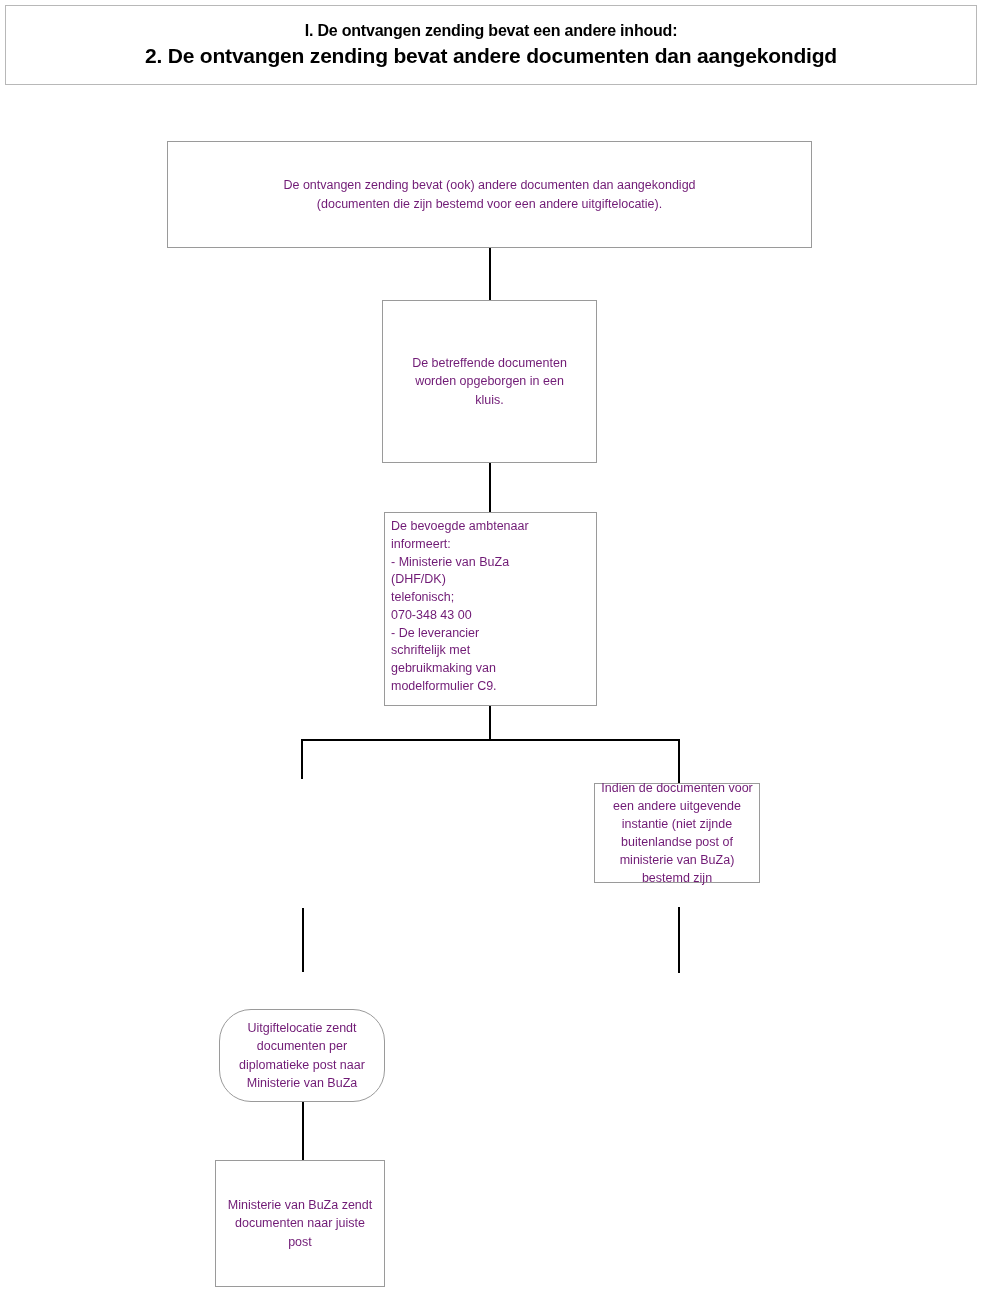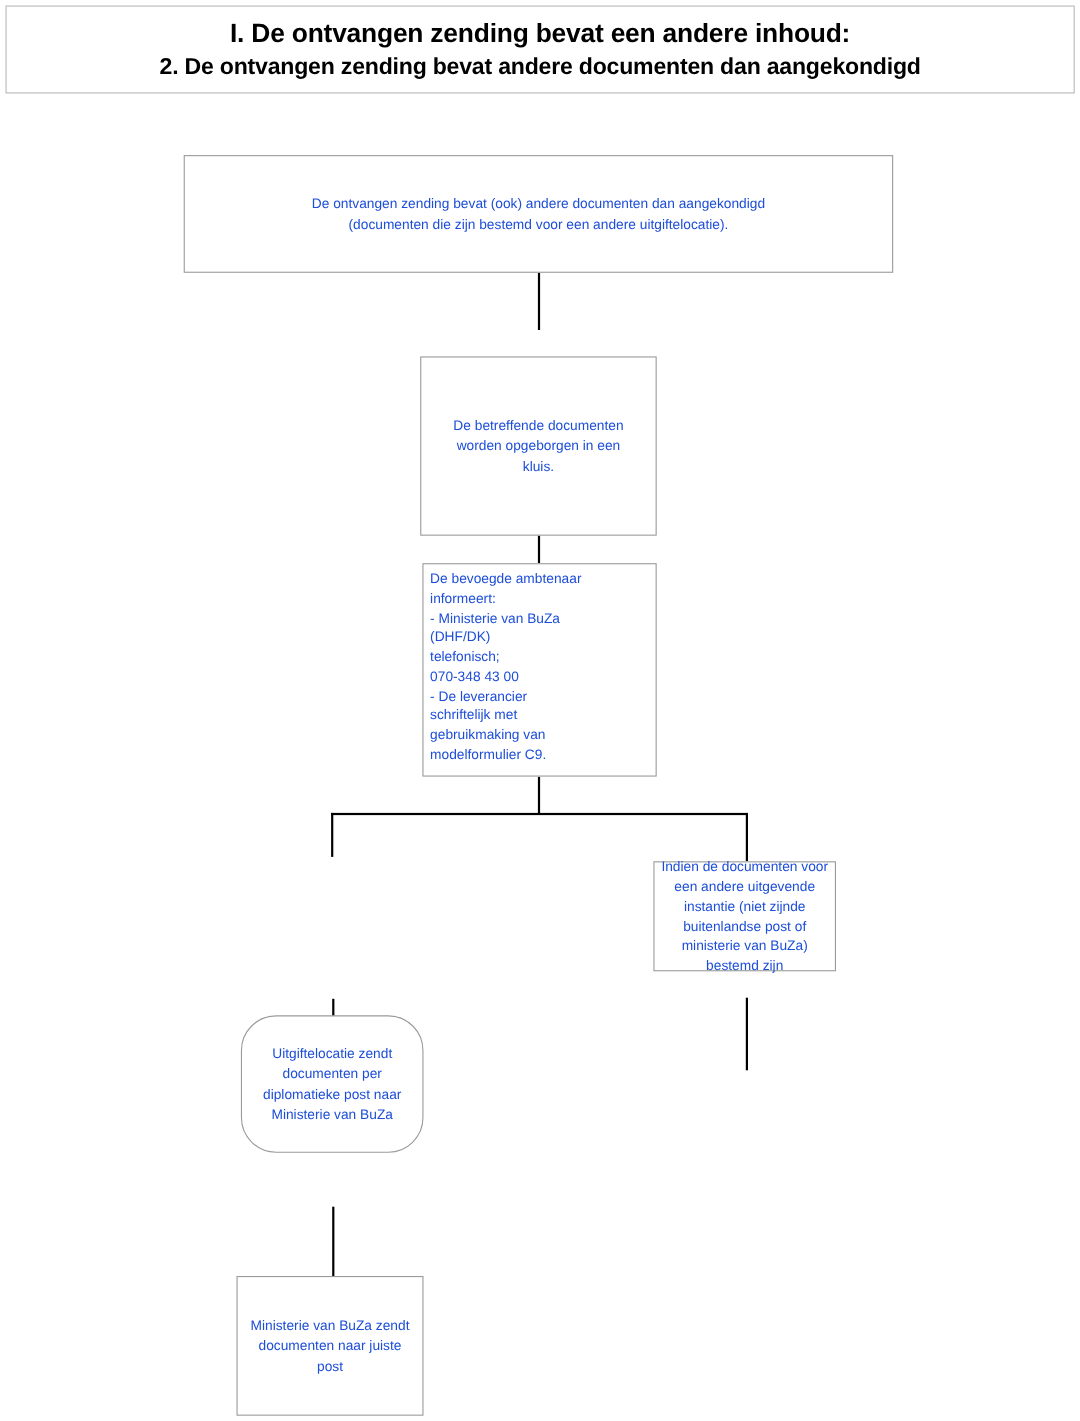--- a/index.html
+++ b/index.html
@@ -28,21 +28,21 @@
     height: 80px;
     border: 1px solid #b8b8b8;
     box-sizing: border-box;
     display: flex;
     flex-direction: column;
     align-items: center;
     justify-content: center;
     background: #ffffff;
   }
   .header-line1 {
-    font-size: 24px;
+    font-size: 16px;
     font-weight: bold;
     line-height: 1.15;
     letter-spacing: -0.2px;
     white-space: nowrap;
   }
   .header-line2 {
     font-size: 21px;
     font-weight: bold;
     line-height: 1.2;
     letter-spacing: -0.2px;
@@ -55,41 +55,41 @@
     position: absolute;
     box-sizing: border-box;
     border: 1px solid #9a9a9a;
     background: #ffffff;
     display: flex;
     align-items: center;
     justify-content: center;
     text-align: center;
     font-size: 12.5px;
     line-height: 1.45;
-    color: #1d4ed8;
+    color: #701a75;
   }
   .node .txt { display: block; width: 100%; }
   .node.left-align {
     text-align: left;
     align-items: flex-start;
     justify-content: flex-start;
   }
   .node.left-align .txt {
     padding: 5px 6px 0 6px;
     white-space: pre-line;
     line-height: 1.42;
   }
 
   
   #node-1 { left:167px;  top:141px;  width:645px; height:107px; }
-  #node-2 { left:382px;  top:300px;  width:215px; height:163px;margin-top:24px; }
+  #node-2 { left:382px;  top:300px;  width:215px; height:163px; }
   #node-3 { left:384px;  top:512px;  width:213px; height:194px; }
   #node-4 { left:219px;  top:779px;  width:166px; height:129px; }
   #node-5 { left:594px;  top:783px;  width:166px; height:100px; }
-  #node-6 { left:219px;  top:923px;  width:166px; height:125px;border-radius:32px; }
+  #node-6 { left:219px;  top:1009px;  width:166px; height:93px;border-radius:32px; }
   #node-7 { left:594px;  top:973px;  width:166px; height:124px; }
   #node-8 { left:215px;  top:1160px; width:170px; height:127px; }
 
   
   .conn {
     position: absolute;
     background: #000000;
   }
   .conn.v { width: 1.5px; }
   .conn.h { height: 1.5px; }

